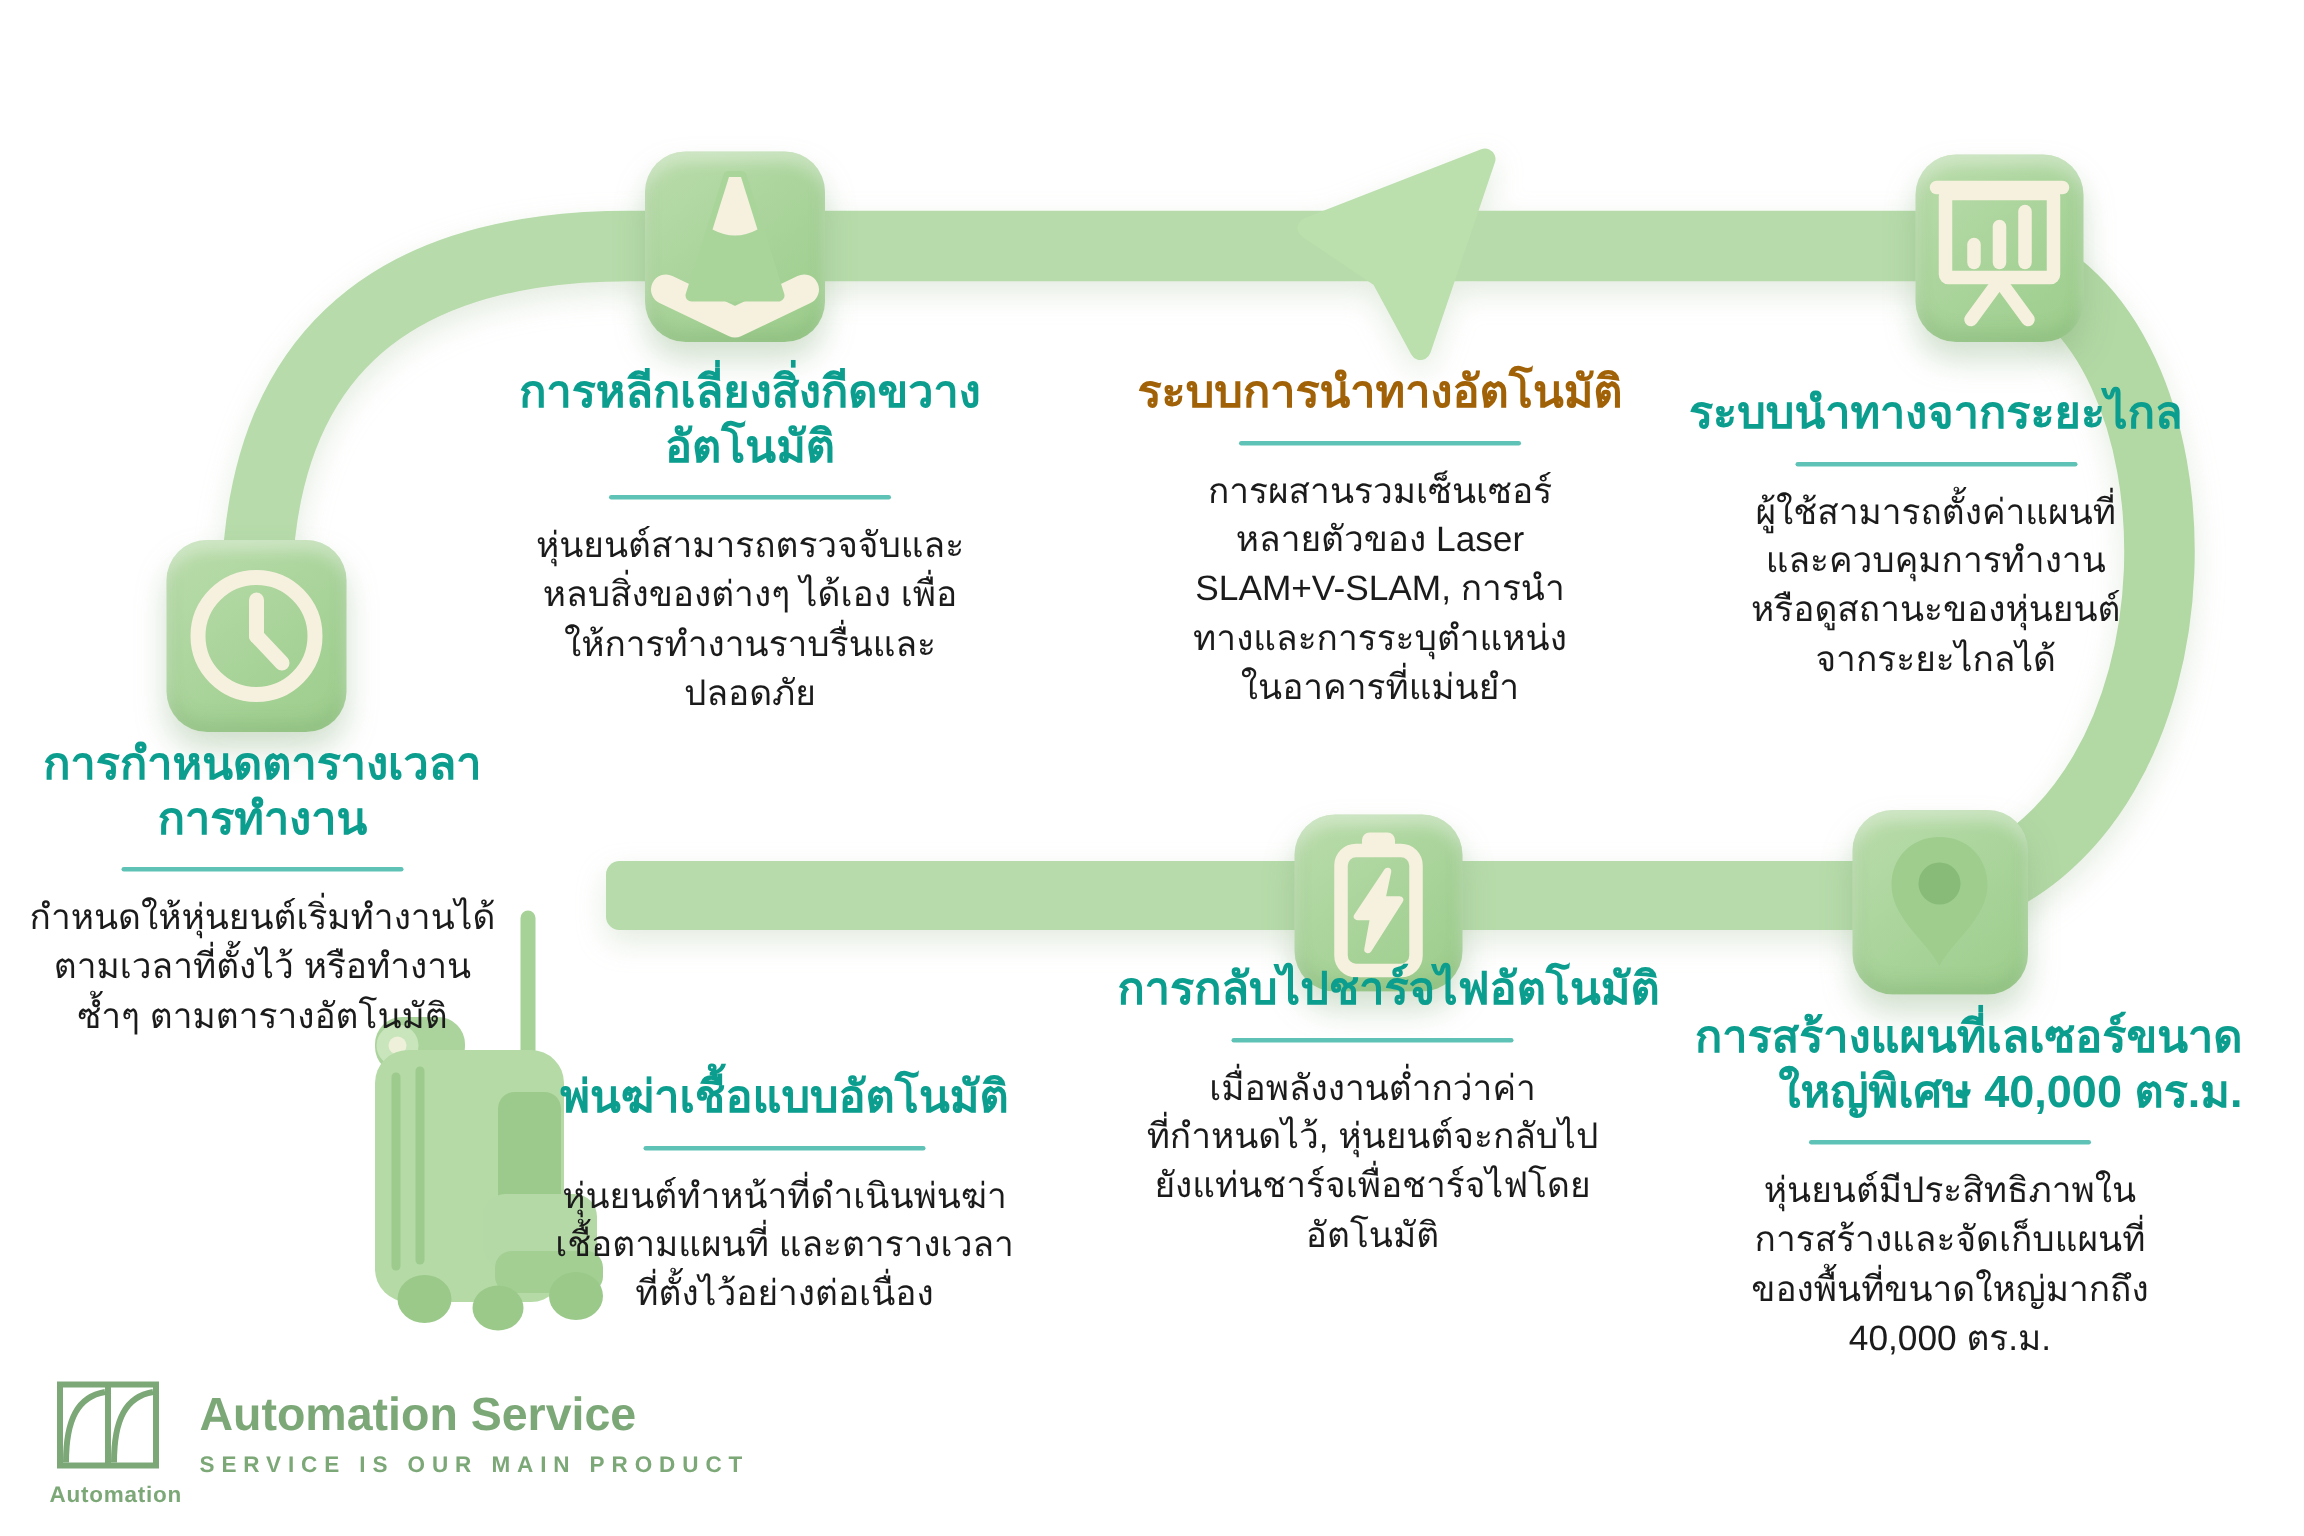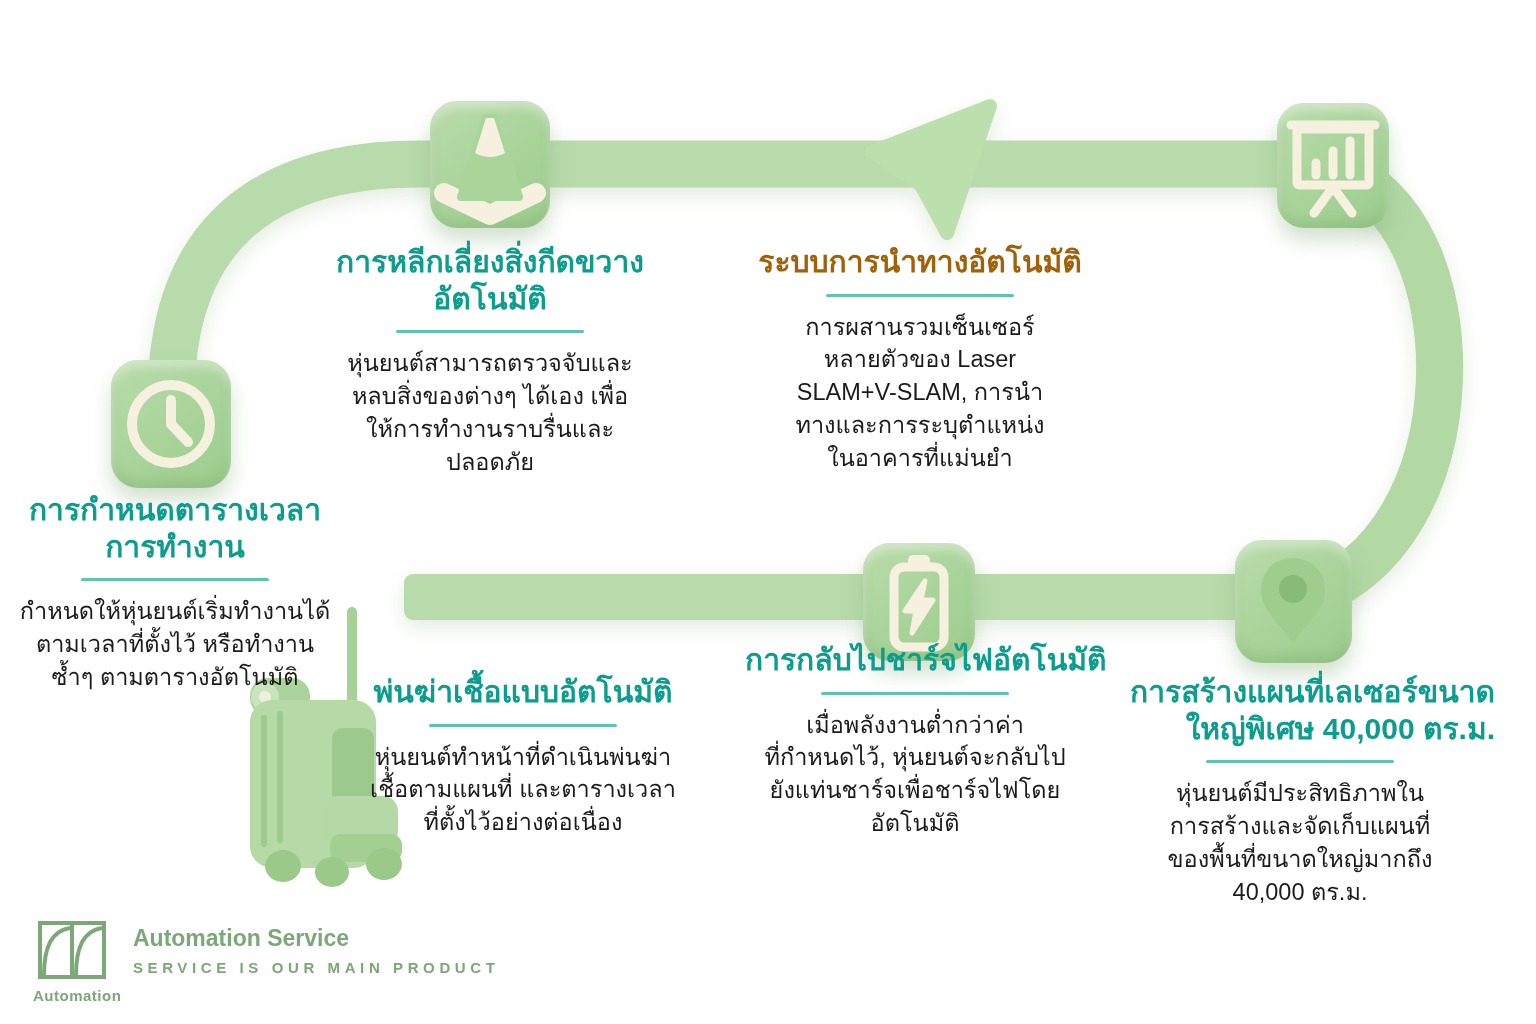--- a/index.html
+++ b/index.html
@@ -18,21 +18,21 @@
   .step{position:absolute;text-align:center;}
   .step h3{margin:0;font-size:30px;line-height:1.22;font-weight:bold;
     white-space:pre;letter-spacing:0;}
   .step .divider{height:3px;width:188px;margin:13px auto 14px auto;border-radius:2px;}
   .step p{margin:0;font-size:23.5px;line-height:1.4;font-weight:500;white-space:pre;}
   
   .logo{position:absolute;left:33px;top:920px;display:flex;align-items:flex-start;}
   .logo-mark{width:78px;text-align:center;}
   .logo-mark-label{font-size:15px;font-weight:bold;letter-spacing:.5px;margin-top:3px;}
   .logo-text{margin-left:22px;padding-top:6px;}
-  .brand{font-size:23px;font-weight:bold;line-height:1.1;}
+  .brand{font-size:31px;font-weight:bold;line-height:1.1;}
   .tagline{font-size:15px;font-weight:bold;letter-spacing:4.6px;margin-top:8px;}
   .robot{position:absolute;left:228px;top:600px;}
 </style>
 </head>
 <body>
 
 <div class="canvas">
 
   <svg class="path-svg" viewBox="0 0 1536 1024" aria-hidden="true">
 
@@ -108,43 +108,51 @@
 
   <div class="step" style="left:10px;top:492px;width:330px;">
     <h3 style="color:#0b9d8d;">การกำหนดตารางเวลา
 การทำงาน</h3>
     <div class="divider" style="background:#5ec3b6;"></div>
     <p style="color:#1b1b1b;">กำหนดให้หุ่นยนต์เริ่มทำงานได้
 ตามเวลาที่ตั้งไว้ หรือทำงาน
 ซ้ำๆ ตามตารางอัตโนมัติ</p>
   </div>
 
-  <div class="step" style="left:315px;top:244px;width:350px;">
+  <div class="step" style="left:325px;top:244px;width:350px;">
     <h3 style="color:#0b9d8d;">การหลีกเลี่ยงสิ่งกีดขวาง
 อัตโนมัติ</h3>
     <div class="divider" style="background:#5ec3b6;"></div>
     <p style="color:#1b1b1b;">หุ่นยนต์สามารถตรวจจับและ
 หลบสิ่งของต่างๆ ได้เอง เพื่อ
 ให้การทำงานราบรื่นและ
 ปลอดภัย</p>
   </div>
 
   <div class="step" style="left:755px;top:244px;width:330px;">
     <h3 style="color:#a16207;">ระบบการนำทางอัตโนมัติ</h3>
     <div class="divider" style="background:#5ec3b6;"></div>
     <p style="color:#1b1b1b;">การผสานรวมเซ็นเซอร์
 หลายตัวของ Laser
 SLAM+V-SLAM, การนำ
 ทางและการระบุตำแหน่ง
 ในอาคารที่แม่นยำ</p>
   </div>
 
+  <div class="step" style="left:1118px;top:258px;width:345px;">
+    <h3 style="color:#0b9d8d;">ระบบนำทางจากระยะไกล</h3>
+    <div class="divider" style="background:#5ec3b6;"></div>
+    <p style="color:#1b1b1b;">ผู้ใช้สามารถตั้งค่าแผนที่
+และควบคุมการทำงาน
+หรือดูสถานะของหุ่นยนต์
+จากระยะไกลได้</p>
+  </div>
 
   <div class="step" style="left:358px;top:674px;width:330px;">
-    <h3 style="color:#0b9d8d;">พ่นฆ่าเชื้อแบบอัตโนมัติ</h3>
+    <h3 style="color:#0b9d8d;margin-top:40px;">พ่นฆ่าเชื้อแบบอัตโนมัติ</h3>
     <div class="divider" style="background:#5ec3b6;"></div>
     <p style="color:#1b1b1b;">หุ่นยนต์ทำหน้าที่ดำเนินพ่นฆ่า
 เชื้อตามแผนที่ และตารางเวลา
 ที่ตั้งไว้อย่างต่อเนื่อง</p>
   </div>
 
   <div class="step" style="left:745px;top:642px;width:340px;">
     <h3 style="color:#0b9d8d;">การกลับไปชาร์จไฟอัตโนมัติ</h3>
     <div class="divider" style="background:#5ec3b6;"></div>
     <p style="color:#1b1b1b;">เมื่อพลังงานต่ำกว่าค่า

